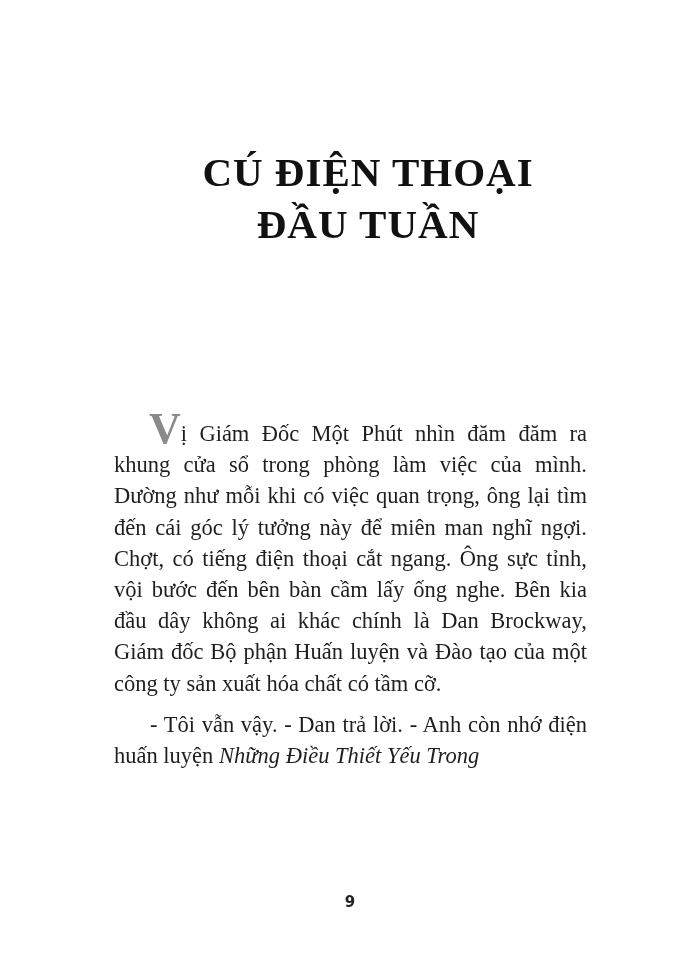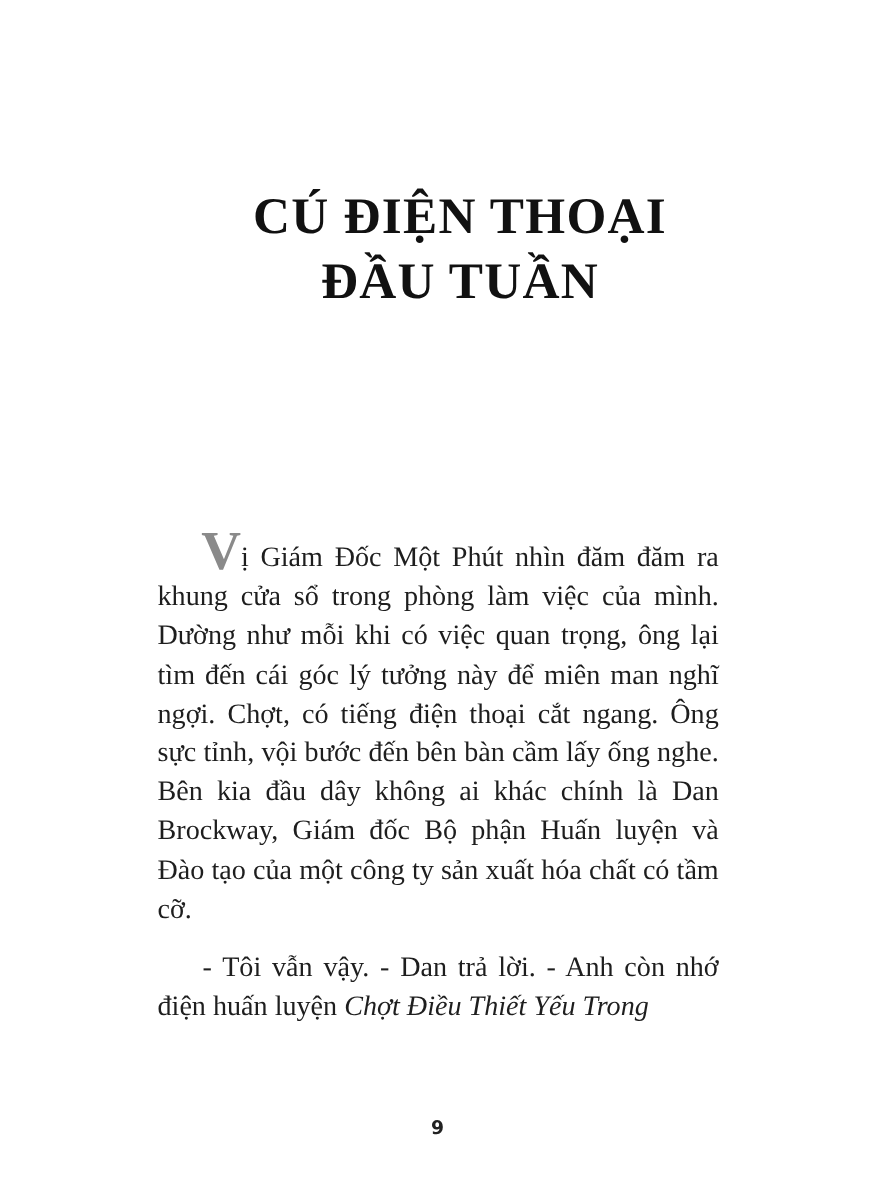--- a/index.html
+++ b/index.html
@@ -40,21 +40,21 @@
       position: absolute;
       left: 110px;
       width: 481px;
       top: 414px;
       font-size: 22.5px;
       line-height: 31.2px;
       text-align: justify;
       color: #1e1e1e;
     }
     .body-text p {
-      margin: 16px;
+      margin: 4px;
     }
     .para-first {
       text-indent: 0;
     }
     .para-dialog {
       text-indent: 36px;
       margin-top: 10px !important;
     }
     .drop-cap-wrap {
       display: inline-block;
@@ -90,18 +90,18 @@
 
   <h1 class="chapter-title">
     <span>CÚ ĐIỆN THOẠI</span>
     <span>ĐẦU TUẦN</span>
   </h1>
 
   <div class="body-text">
     <p class="para-first"><span class="drop-cap-wrap"><span class="drop-cap">V</span></span><span>ị Giám Đốc Một Phút nhìn đăm đăm ra khung cửa sổ trong phòng làm việc của mình. Dường như mỗi khi có việc quan trọng, ông lại tìm đến cái góc lý tưởng này để miên man nghĩ ngợi. Chợt, có tiếng điện thoại cắt ngang. Ông sực tỉnh, vội bước đến bên bàn cầm lấy ống nghe. Bên kia đầu dây không ai khác chính là Dan Brockway, Giám đốc Bộ phận Huấn luyện và Đào tạo của một công ty sản xuất hóa chất có tầm cỡ.</span></p>
 
 
-    <p class="para-dialog"><span>- Tôi vẫn vậy. - Dan trả lời. - Anh còn nhớ điện huấn luyện </span><span class="italic">Chợt Điều Thiết Yếu Trong</span></p>
+    <p class="para-dialog"><span>- Tôi vẫn vậy. - Dan trả lời. - Anh còn nhớ điện huấn luyện </span><span class="italic">Những Điều Thiết Yếu Trong</span></p>
   </div>
 
   <div class="page-number">9</div>
 
 </div>
 
 </body></html>

